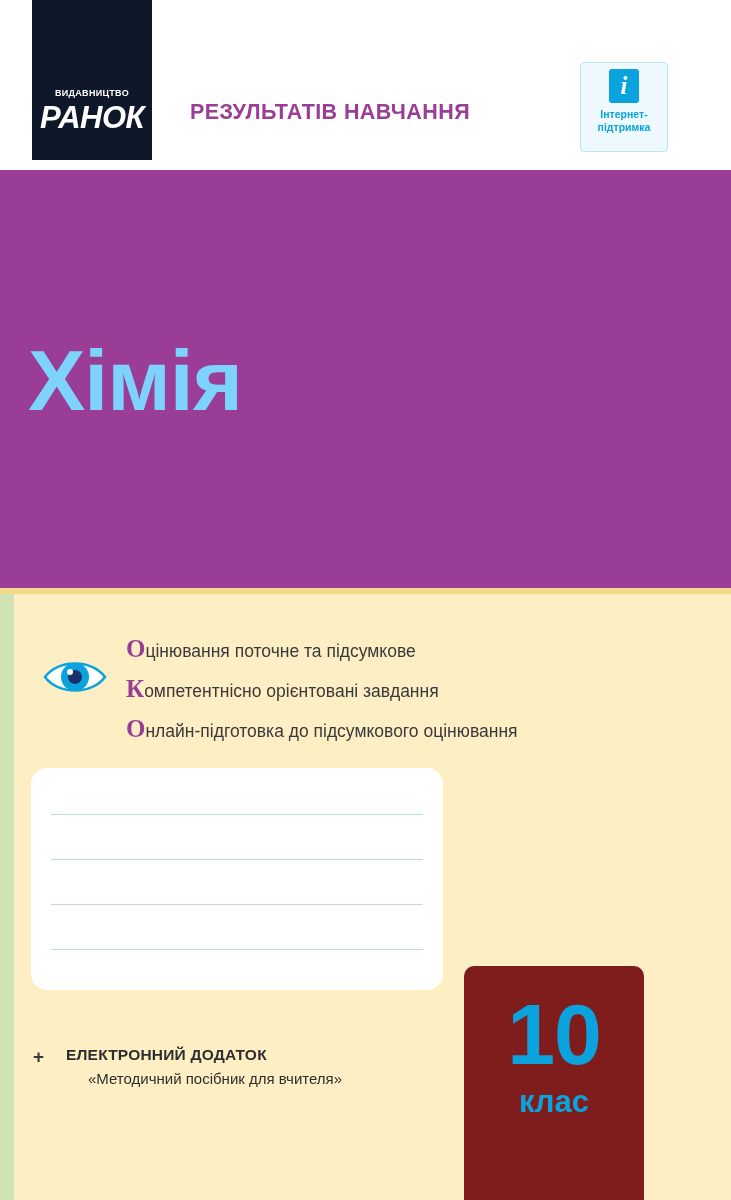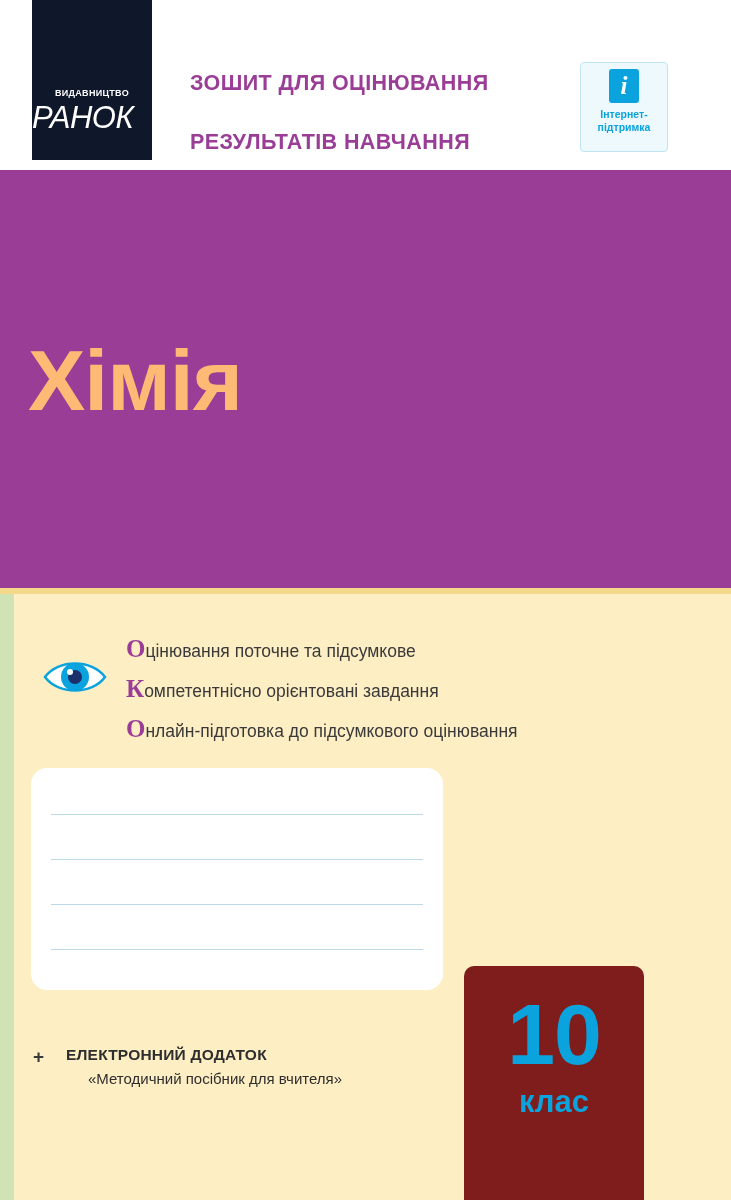--- a/index.html
+++ b/index.html
@@ -47,23 +47,24 @@
     color: #ffffff;
     font-size: 9px;
     font-weight: bold;
     letter-spacing: 0.3px;
   }
   .publisher-name {
     position: absolute;
     left: 0;
     top: 100px;
     width: 120px;
+    text-align: center;
     color: #ffffff;
     font-size: 31px;
-    font-weight: normal;
+    font-weight: bold;
     font-style: italic;
     letter-spacing: -0.5px;
   }
   .header-title {
     position: absolute;
     left: 190px;
     top: 68px;
     width: 380px;
     color: #9a3d96;
     font-size: 21.5px;
@@ -125,21 +126,21 @@
     color: #ffffff;
     font-size: 20px;
     font-weight: bold;
     font-style: italic;
     letter-spacing: 0.4px;
   }
   .subject {
     position: absolute;
     left: 28px;
     top: 330px;
-    color: #fdba74;
+    color: #7dd3fc;
     font-size: 86px;
     font-weight: bold;
     letter-spacing: -1px;
     line-height: 100px;
   }
   .level {
     position: absolute;
     left: 30px;
     top: 519px;
     color: #f8e38f;
@@ -298,21 +299,20 @@
 <div class="cover">
 
   <div class="header-band">
 
     <div class="publisher-block">
       <div class="publisher-small">ВИДАВНИЦТВО</div>
       <div class="publisher-name">РАНОК</div>
     </div>
 
     <div class="header-title">
-      <span>ЗОШИТ ДЛЯ ОЦІНЮВАННЯ</span>
       <span class="line2">РЕЗУЛЬТАТІВ НАВЧАННЯ</span>
     </div>
 
     <div class="support-badge">
       <div class="support-icon">i</div>
       <div class="support-text">
         <span>Інтернет-</span><br>
         <span>підтримка</span>
       </div>
     </div>

